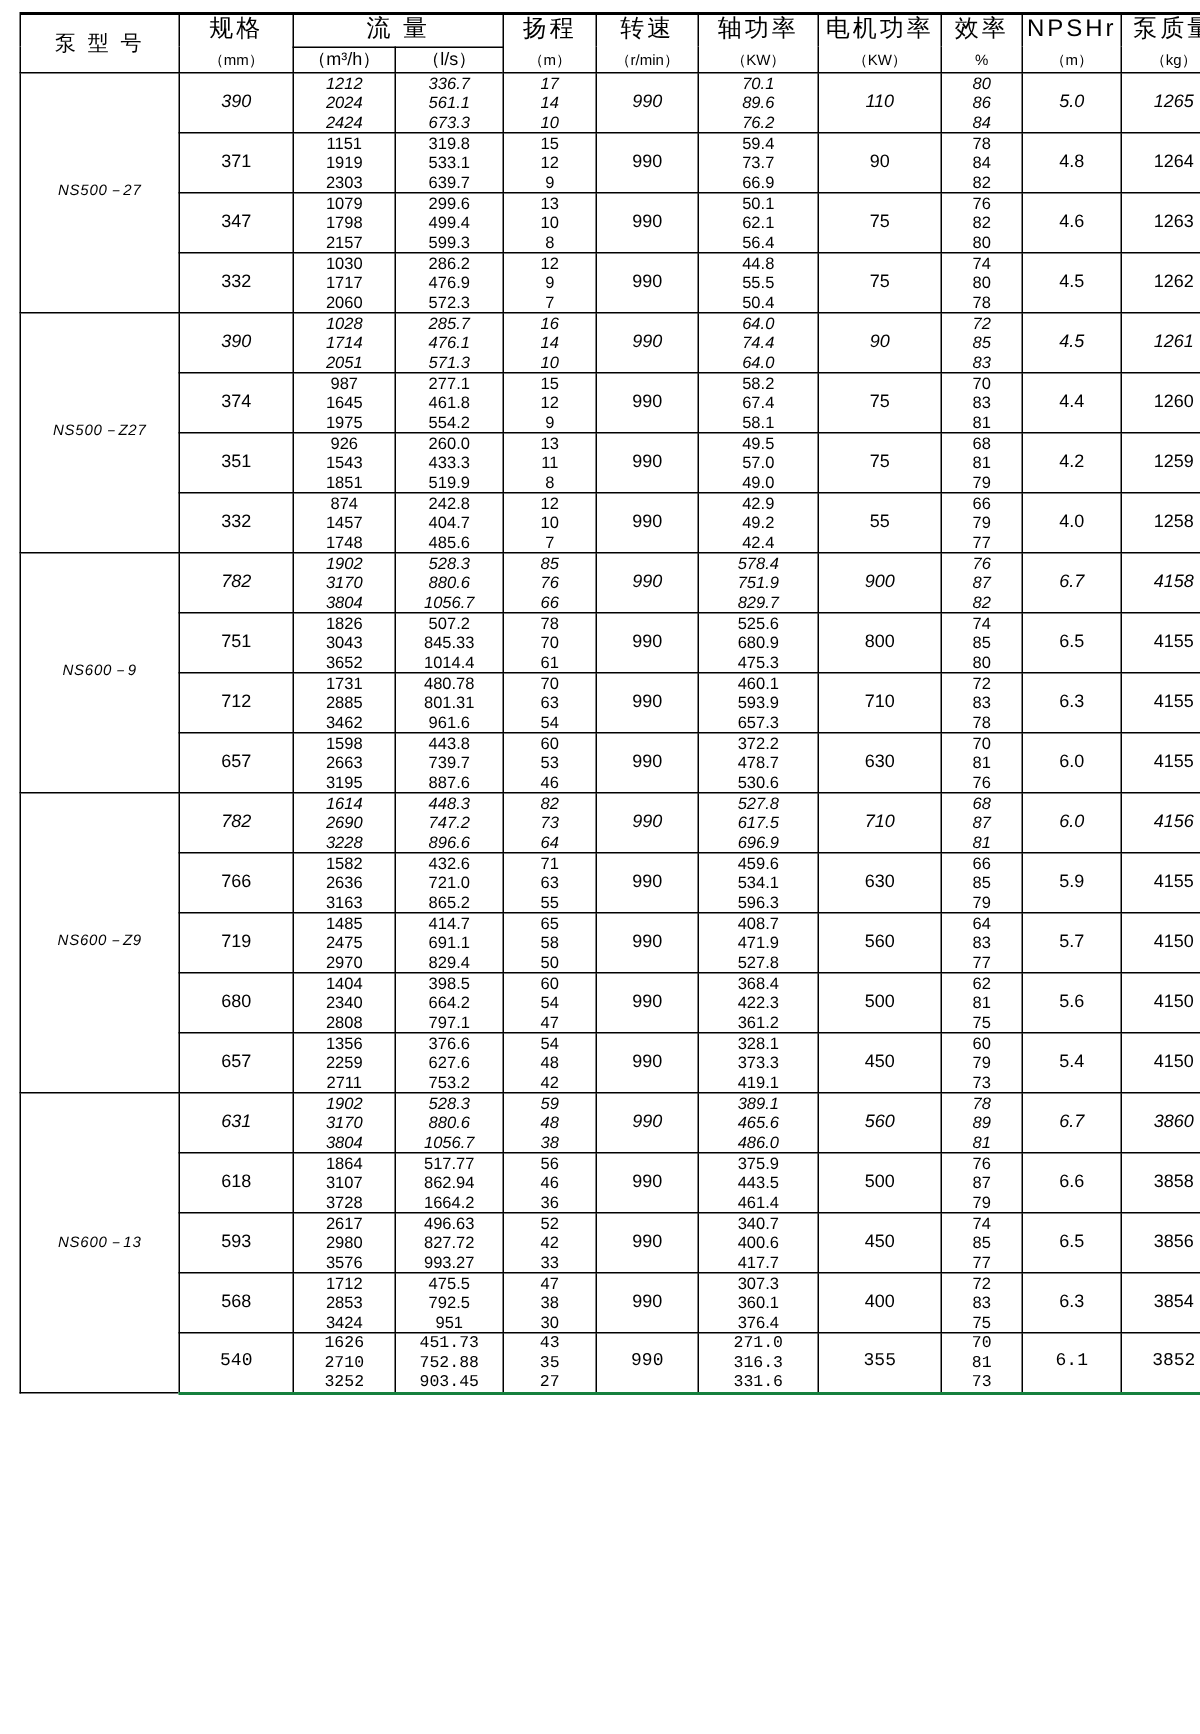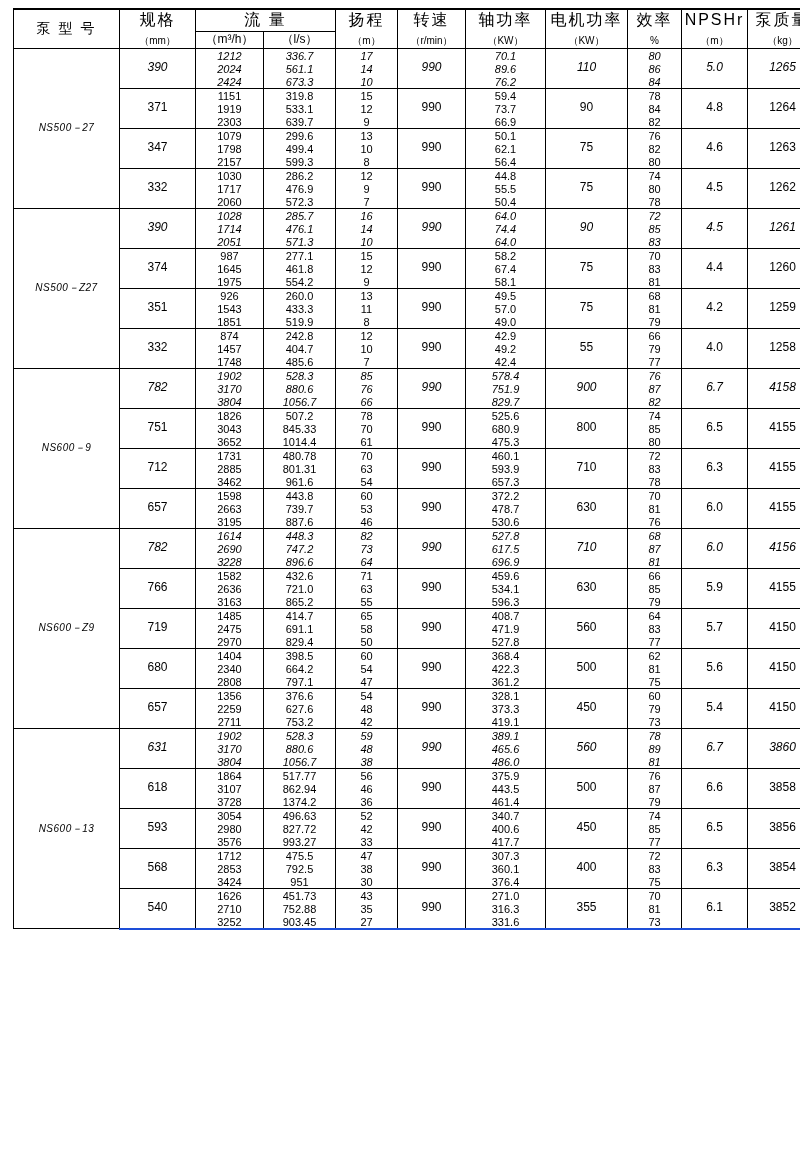--- a/index.html
+++ b/index.html
@@ -74,21 +74,22 @@
   }
   
   .grp-top > td, .grp-top > th {
     border-top: 2px solid #000;
     font-style: italic;
   }
   table.pump thead tr:first-child th {
     border-top: 2px solid #000;
   }
   table.pump tbody tr:last-child td {
-    border-bottom: 2px solid #1d4ed8;
+    border-bottom: 2px solid #15803d;
+    font-family: Liberation Mono, monospace;
   }
   .col-model { width: 106px; }
   .col-spec  { width: 76px; }
   .col-q1    { width: 68px; }
   .col-q2    { width: 72px; }
   .col-head  { width: 62px; }
   .col-speed { width: 68px; }
   .col-shaft { width: 80px; }
   .col-motor { width: 82px; }
   .col-eff   { width: 54px; }
@@ -742,21 +743,21 @@
         <tr>
           <td class="spec">618</td>
           <td class="triple">
             <span>1864</span>
             <span>3107</span>
             <span>3728</span>
           </td>
           <td class="triple">
             <span>517.77</span>
             <span>862.94</span>
-            <span>1374.2</span>
+            <span>1664.2</span>
           </td>
           <td class="triple">
             <span>56</span>
             <span>46</span>
             <span>36</span>
           </td>
           <td class="speed">990</td>
           <td class="triple">
             <span>375.9</span>
             <span>443.5</span>
@@ -767,21 +768,21 @@
             <span>76</span>
             <span>87</span>
             <span>79</span>
           </td>
           <td class="npsh">6.6</td>
           <td class="mass right-thick">3858</td>
         </tr>
         <tr>
           <td class="spec">593</td>
           <td class="triple">
-            <span>3054</span>
+            <span>2617</span>
             <span>2980</span>
             <span>3576</span>
           </td>
           <td class="triple">
             <span>496.63</span>
             <span>827.72</span>
             <span>993.27</span>
           </td>
           <td class="triple">
             <span>52</span>

